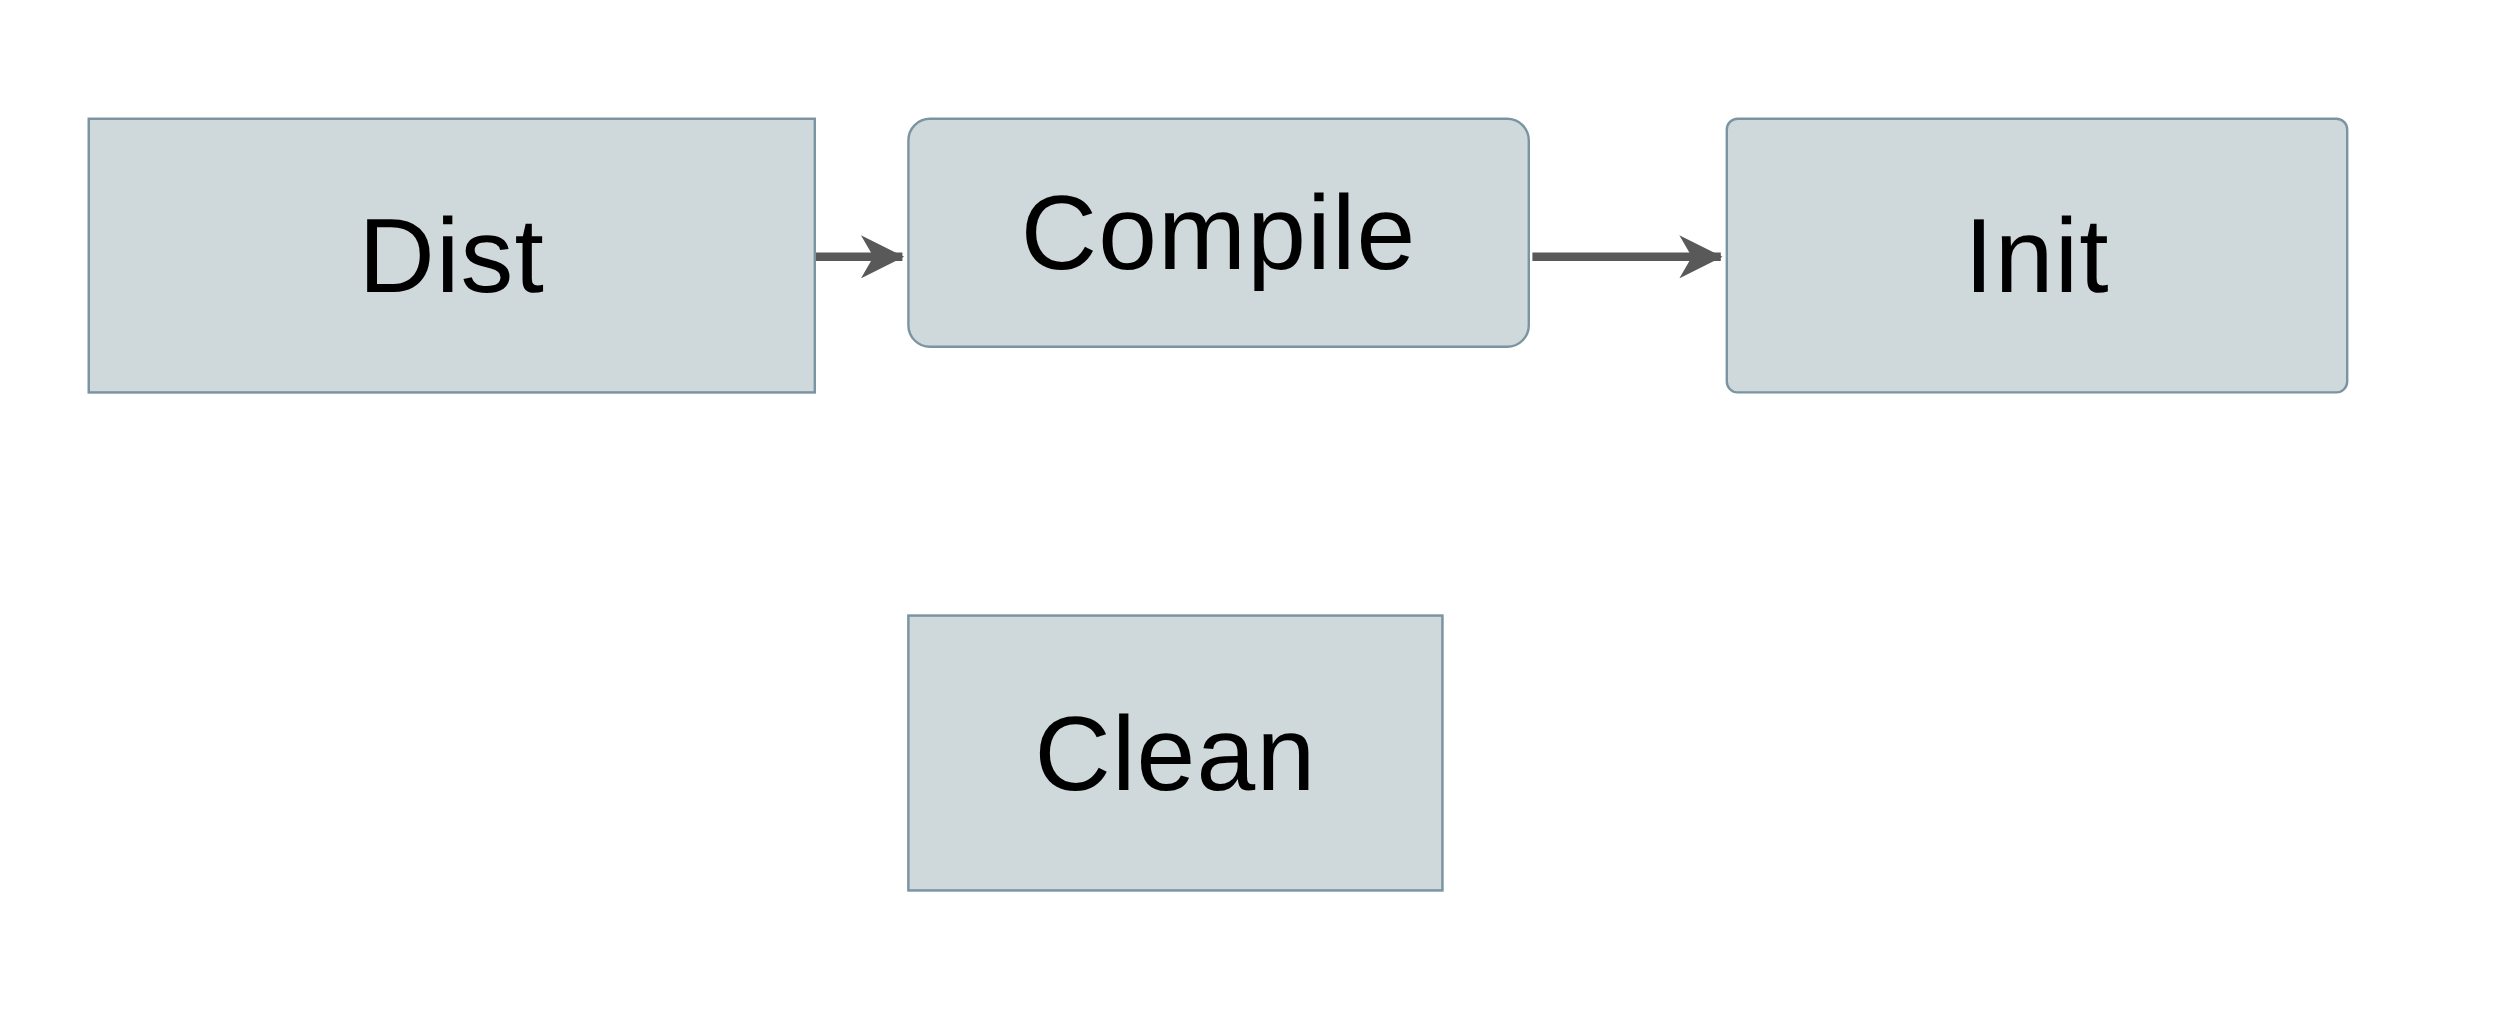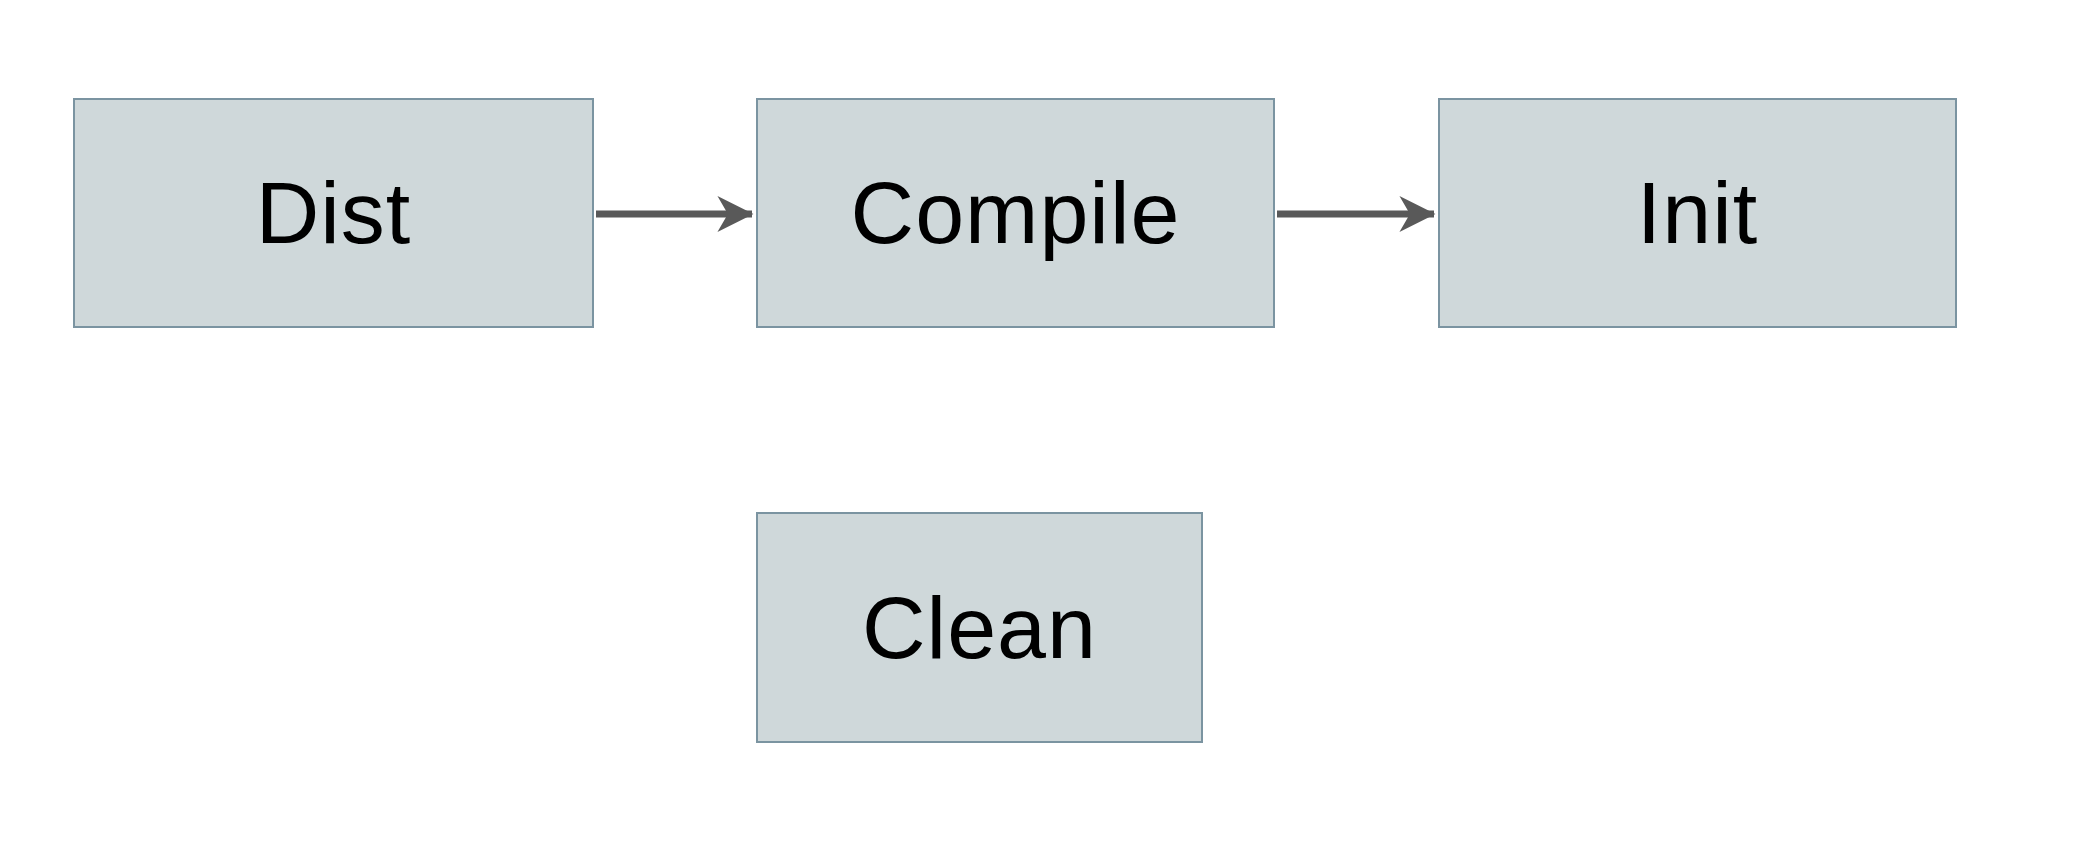--- a/index.html
+++ b/index.html
@@ -26,23 +26,23 @@
   }
   .node-label {
     color: var(--text-color, #000000);
     font-size: 88px;
     font-weight: 400;
     line-height: 1;
     letter-spacing: 1px;
     user-select: none;
   }
   
-  .node-dist    { left: 73px;   top: 98px;  width: 521px; height: 230px; }
-  .node-compile { left: 756px;  top: 98px;  width: 519px; height: 230px; }
-  .node-init    { left: 1438px; top: 98px;  width: 519px; height: 230px; }
+  .node-dist    { left: 73px;   top: 98px;  width: 607px; height: 230px; }
+  .node-compile { left: 756px;  top: 98px;  width: 519px; height: 192px; border-radius: 19px; }
+  .node-init    { left: 1438px; top: 98px;  width: 519px; height: 230px; border-radius: 10px; }
   .node-clean   { left: 756px;  top: 512px; width: 447px; height: 231px; }
 
   .edges-layer {
     position: absolute;
     left: 0;
     top: 0;
     width: 2078px;
     height: 848px;
     pointer-events: none;
   }

